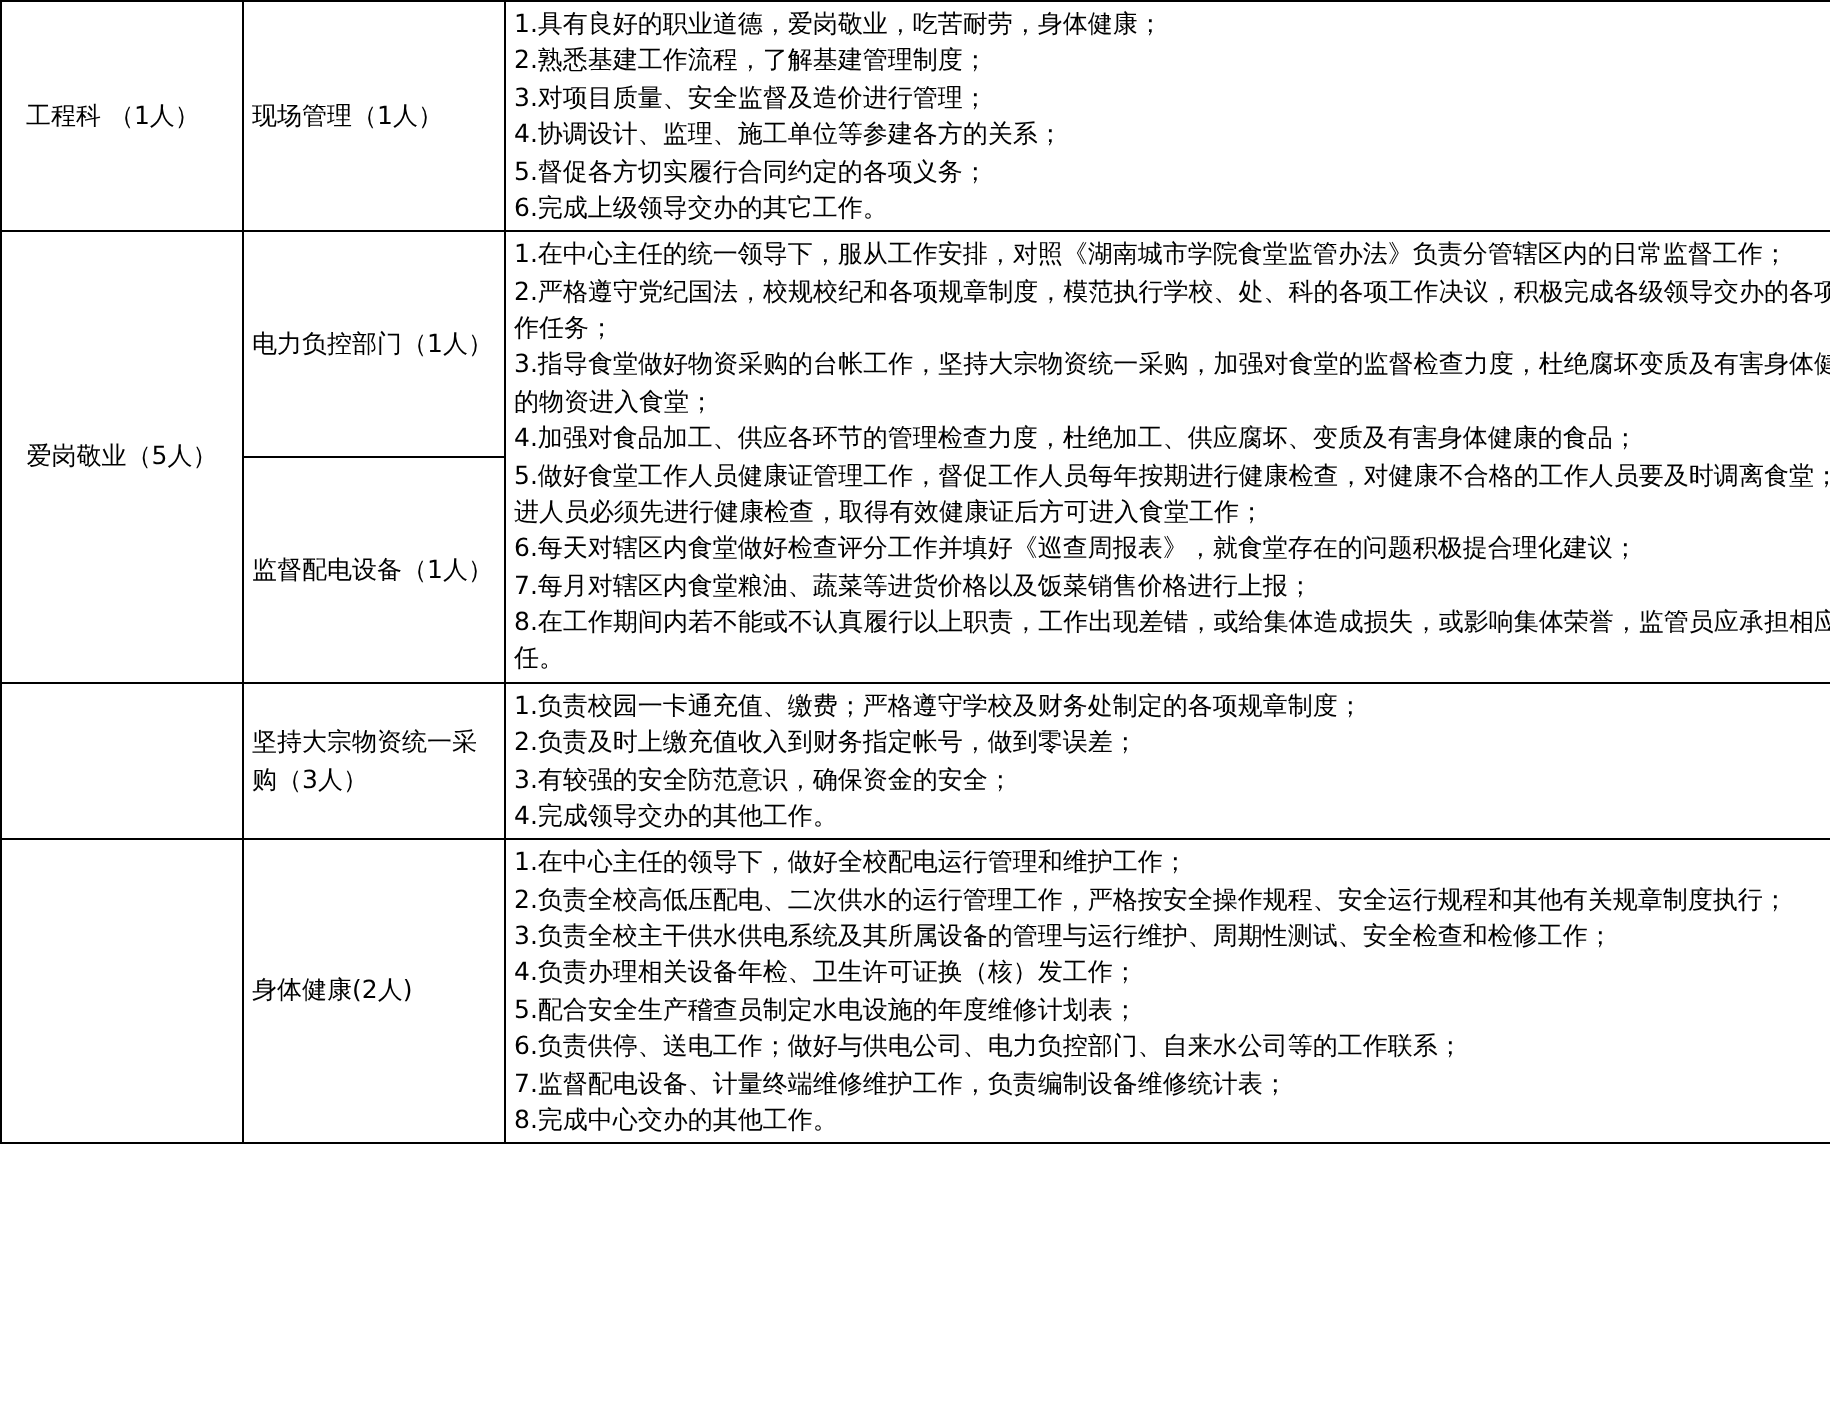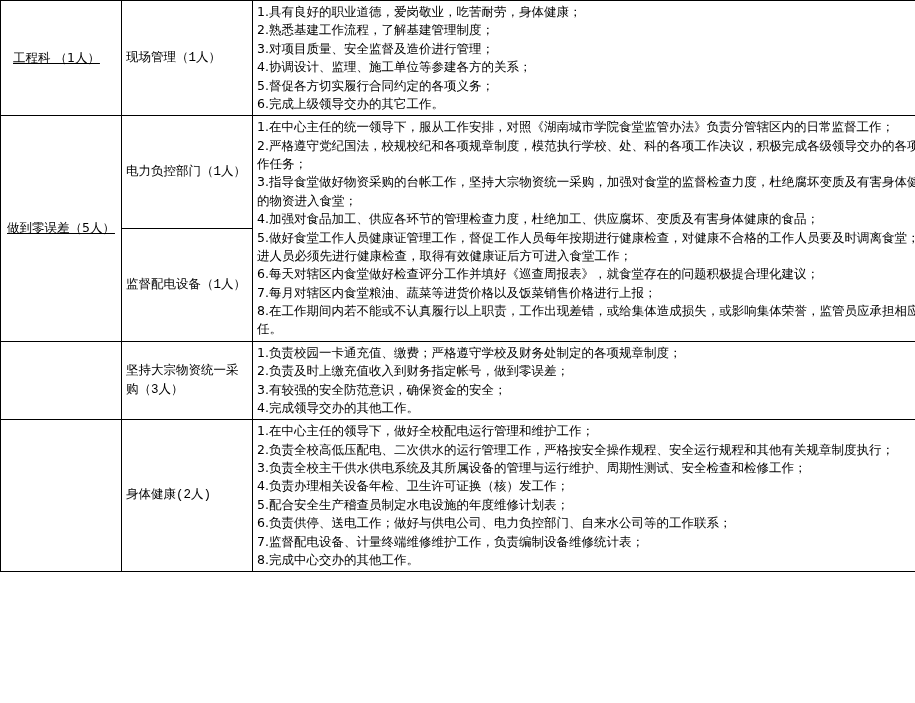--- a/index.html
+++ b/index.html
@@ -27,21 +27,20 @@
     border: 1px solid #000000;
     vertical-align: middle;
     padding: 2px 4px;
     font-size: 12.5px;
     line-height: 1.45;
   }
   td.col-dept {
     width: 112px;
     text-align: center;
     vertical-align: middle;
-    text-decoration: underline;
   }
   td.col-post {
     width: 122px;
     text-align: left;
     vertical-align: middle;
     padding-left: 8px;
   }
   td.col-duty {
     width: 675px;
     text-align: left;
@@ -67,21 +66,20 @@
     padding-left: 8px;
   }
   .dept-center {
     display: block;
     line-height: 1.5;
     text-align: center;
   }
   .post-text {
     display: block;
     line-height: 1.5;
-    font-family: Liberation Mono, monospace;
   }
 </style>
 </head>
 <body>
 
 <div id="page">
   <table class="job-table">
     <tbody>
 
       <tr>
@@ -98,21 +96,21 @@
             <li>3.对项目质量、安全监督及造价进行管理；</li>
             <li>4.协调设计、监理、施工单位等参建各方的关系；</li>
             <li>5.督促各方切实履行合同约定的各项义务；</li>
             <li>6.完成上级领导交办的其它工作。</li>
           </ul>
         </td>
       </tr>
 
       <tr>
         <td class="col-dept" rowspan="2">
-          <span class="dept-center">做到零误差（5人）</span>
+          <span class="dept-center">爱岗敬业（5人）</span>
         </td>
         <td class="col-post">
           <span class="post-text">电力负控部门（1人）</span>
         </td>
         <td class="col-duty" rowspan="2">
           <ul class="duty-list">
             <li>1.在中心主任的统一领导下，服从工作安排，对照《湖南城市学院食堂监管办法》负责分管辖区内的日常监督工作；</li>
             <li>2.严格遵守党纪国法，校规校纪和各项规章制度，模范执行学校、处、科的各项工作决议，积极完成各级领导交办的各项工作任务；</li>
             <li>3.指导食堂做好物资采购的台帐工作，坚持大宗物资统一采购，加强对食堂的监督检查力度，杜绝腐坏变质及有害身体健康的物资进入食堂；</li>
             <li>4.加强对食品加工、供应各环节的管理检查力度，杜绝加工、供应腐坏、变质及有害身体健康的食品；</li>

